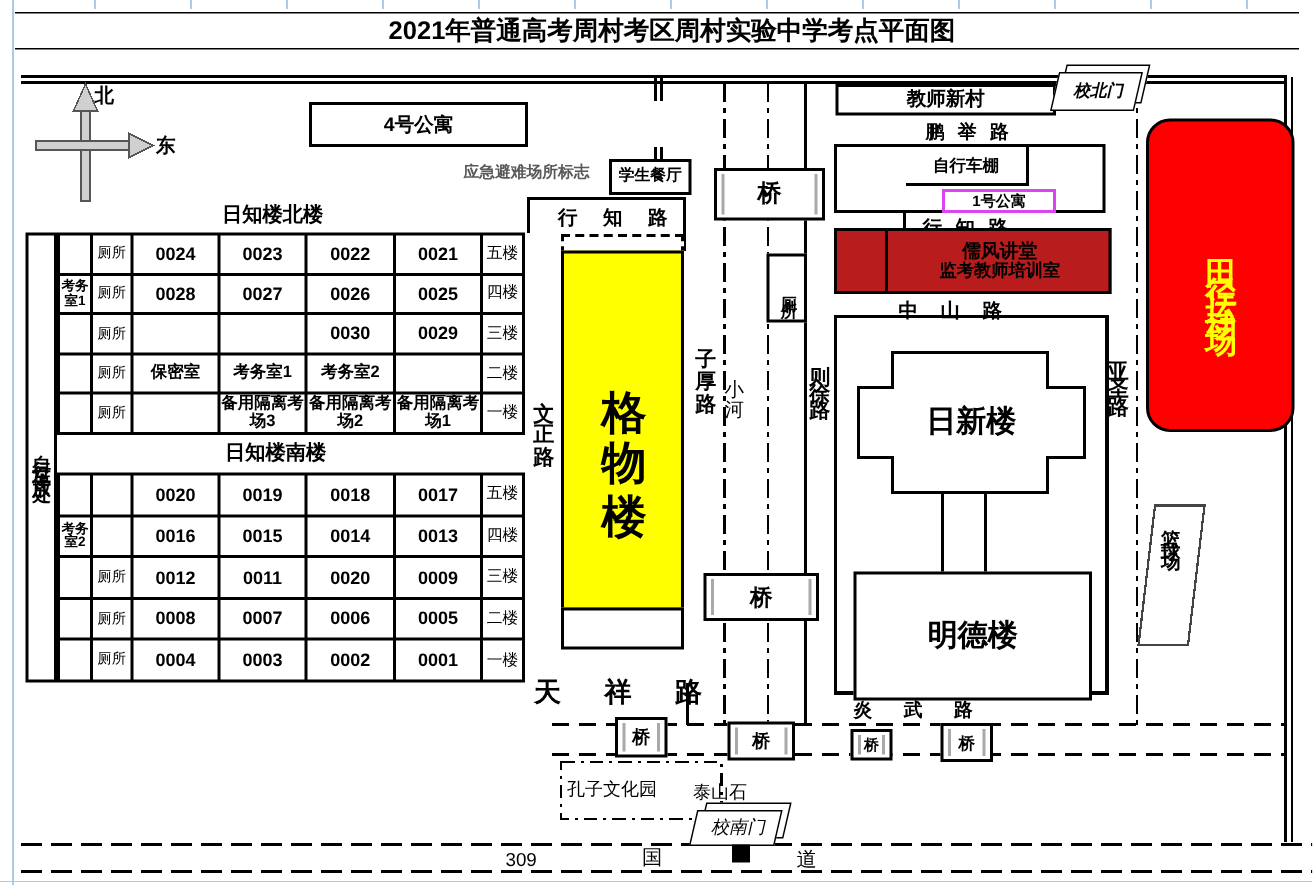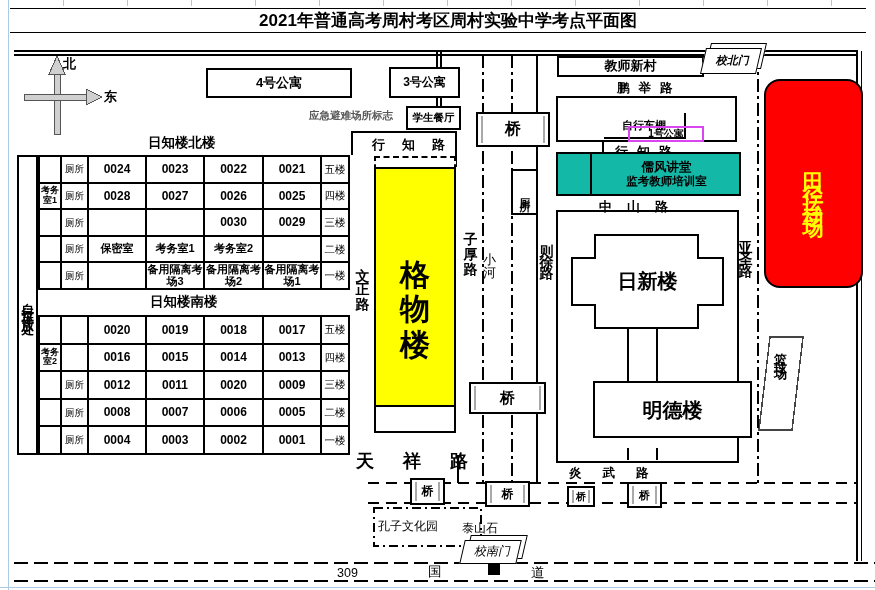--- a/index.html
+++ b/index.html
@@ -112,43 +112,42 @@
   </svg>
 
   <div class="abs" style="left:10px;top:8px;width:856px;height:25px;border-top:1.5px solid #000;border-bottom:1.5px solid #000;display:flex;align-items:center;justify-content:center;padding-left:20px;">
     <span class="lbl" style="position:static;font-size:17px;">2021年普通高考周村考区周村实验中学考点平面图</span>
   </div>
 
   <span class="lbl" style="left:63px;top:57px;font-size:13px;">北</span>
   <span class="lbl" style="left:104px;top:90px;font-size:13px;">东</span>
 
   <div class="box" style="left:206px;top:68px;width:146px;height:30px;font-size:13px;">4号公寓</div>
-  <div class="box" style="left:389px;top:67px;width:71px;height:31px;font-size:12px;">3号公寓</div>
   <div class="box" style="left:406px;top:106px;width:55px;height:24px;font-size:10.5px;">学生餐厅</div>
   <span class="lbl" style="left:309px;top:110px;font-size:10.5px;color:#595959;font-weight:700;">应急避难场所标志</span>
 
   <div class="box" style="left:557px;top:56px;width:147px;height:21px;font-size:13px;">教师新村</div>
 
   <div class="gate" style="left:702px;top:46px;width:62px;height:29px;">
     <div class="p" style="left:6px;top:-3px;width:56px;height:26px;"></div>
     <div class="p" style="left:1px;top:2px;width:56px;height:26px;"></div>
     <div class="txt" style="font-size:11px;">校北门</div>
   </div>
 
   <span class="lbl" style="left:617px;top:82px;font-size:12.5px;letter-spacing:9px;">鹏举路</span>
 
   <div class="abs" style="left:556px;top:96px;width:181px;height:46px;border:2px solid #000;background:#fff;">
     <div class="abs" style="left:0;top:0;width:46px;height:26px;border-right:2px solid #000;border-bottom:2px solid #000;display:flex;align-items:flex-end;justify-content:center;font-weight:bold;font-size:10px;margin-top:44px;">2号公寓</div>
-    <div class="abs" style="left:46px;top:15px;width:82px;height:26px;border-right:2px solid #000;border-bottom:2px solid #000;display:flex;align-items:center;justify-content:center;font-weight:bold;font-size:11px;">自行车棚</div>
+    <div class="abs" style="left:46px;top:0;width:82px;height:26px;border-right:2px solid #000;border-bottom:2px solid #000;display:flex;align-items:center;justify-content:center;font-weight:bold;font-size:11px;">自行车棚</div>
     <div class="abs" style="left:70px;top:28px;width:76px;height:16px;border:2px solid #d946ef;display:flex;align-items:center;justify-content:center;font-weight:bold;font-size:10px;">1号公寓</div>
   </div>
 
   <span class="lbl" style="left:615px;top:145px;font-size:13px;letter-spacing:9px;">行知路</span>
 
-  <div class="abs" style="left:556px;top:152px;width:185px;height:44px;border:2px solid #000;background:#14b8a6;">
+  <div class="abs" style="left:556px;top:152px;width:185px;height:44px;border:2px solid #000;background:#b91c1c;">
     <div class="abs" style="left:0;top:0;bottom:0;width:34px;border-right:2px solid #000;"></div>
     <div class="abs" style="left:36px;top:0;right:0;bottom:0;display:flex;flex-direction:column;align-items:center;justify-content:center;gap:3px;">
       <span class="lbl" style="position:static;font-size:12.5px;">儒风讲堂</span>
       <span class="lbl" style="position:static;font-size:11.5px;">监考教师培训室</span>
     </div>
   </div>
 
   <span class="lbl" style="left:599px;top:200px;font-size:13px;letter-spacing:15px;">中山路</span>
 
   <span class="lbl" style="left:148px;top:136px;font-size:13.5px;">日知楼北楼</span>
@@ -259,21 +258,21 @@
   </div>
   <div class="bridge" style="left:469px;top:382px;width:77px;height:32px;font-size:15px;">
     <i class="rl"></i>
       <span>桥</span>
       <i class="rr"></i>
   </div>
 
   <div class="abs" style="left:572px;top:256px;width:151px;height:50px;display:flex;align-items:center;justify-content:center;">
     <span class="lbl" style="position:static;font-size:20px;">日新楼</span>
   </div>
-  <div class="box" style="left:569px;top:381px;width:159px;height:57px;font-size:20px;margin-left:24px;">明德楼</div>
+  <div class="box" style="left:569px;top:381px;width:159px;height:86px;font-size:20px;">明德楼</div>
 
   <div class="abs" style="left:764px;top:79px;width:99px;height:209px;background:#FF0000;border:2px solid #000;border-radius:16px;display:flex;align-items:center;justify-content:center;">
     <span class="lbl v" style="position:static;font-size:21px;letter-spacing:11px;color:#FFFF00;">田径运动场</span>
   </div>
   <span class="lbl v" style="left:774px;top:343px;font-size:13px;letter-spacing:7px;">篮球场</span>
 
   <span class="lbl" style="left:356px;top:452px;font-size:18px;letter-spacing:29px;">天祥路</span>
   <span class="lbl" style="left:569px;top:467px;font-size:12.5px;letter-spacing:21px;">炎武路</span>
 
   <div class="bridge" style="left:410px;top:478px;width:35px;height:27px;font-size:12px;">

